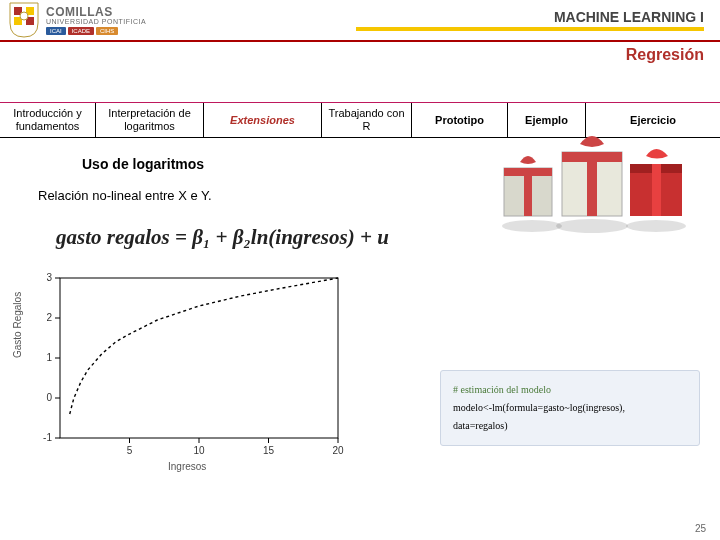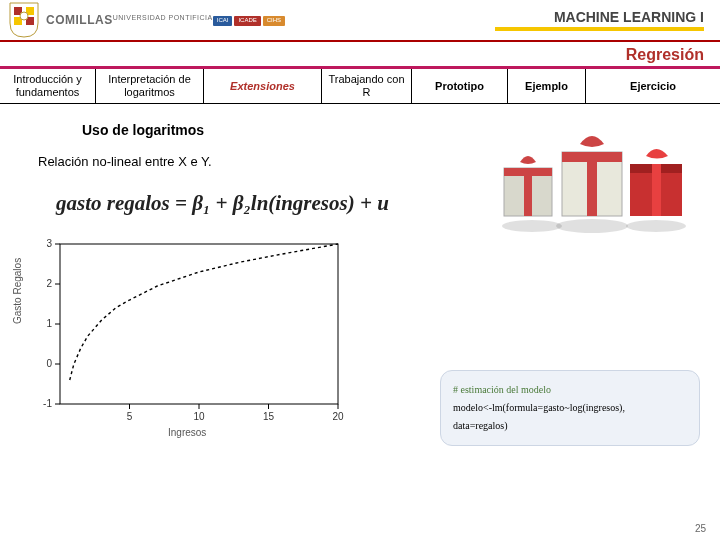--- a/index.html
+++ b/index.html
@@ -22,21 +22,21 @@
     align-items: center;
     gap: 6px;
     padding-left: 8px;
   }
   .shield {
     width: 32px;
     height: 38px;
   }
   .brand-text {
     display: flex;
-    flex-direction: row;
+    flex-direction: column;
     line-height: 1;
     color: #6a6a6a;
   }
   .brand-main { font-size: 12px; font-weight: bold; letter-spacing: 0.5px; }
   .brand-sub { font-size: 7px; letter-spacing: 0.5px; }
   .subbrands { display: flex; gap: 2px; margin-top: 2px; }
   .pill { font-size: 6px; color: #fff; padding: 1px 4px; border-radius: 1px; }
   .pill.blue { background: #2a5b9c; }
   .pill.red { background: #b0302a; }
   .pill.orange { background: #d88a2e; }
@@ -58,22 +58,23 @@
   }
   .section-title {
     text-align: right;
     color: #b0302a;
     font-weight: bold;
     font-size: 16px;
     padding: 4px 16px 2px 8px;
   }
   .tabs {
     display: flex;
-    border-top: 3px solid #be185d;
+    border-top: 1px solid #be185d;
     border-bottom: 1px solid #000;
+    margin-top: 36px;
   }
   .tab {
     border-right: 1px solid #000;
     font-size: 11px;
     text-align: center;
     display: flex;
     align-items: center;
     justify-content: center;
     padding: 4px 6px;
     line-height: 1.2;
@@ -123,21 +124,21 @@
     position: relative;
     margin-left: -10px;
   }
   .code-box {
     position: absolute;
     right: 20px;
     top: 370px;
     width: 260px;
     background: #eef2f8;
     border: 1px solid #cdd6e4;
-    border-radius: 12px;
+    border-radius: 3px;
     padding: 10px 12px;
     font-family: 'Comic Sans MS', cursive;
     font-size: 10px;
     line-height: 1.8;
   }
   .code-comment { color: #4a7a3a; }
   .gifts {
     position: absolute;
     right: 28px;
     top: 108px;

